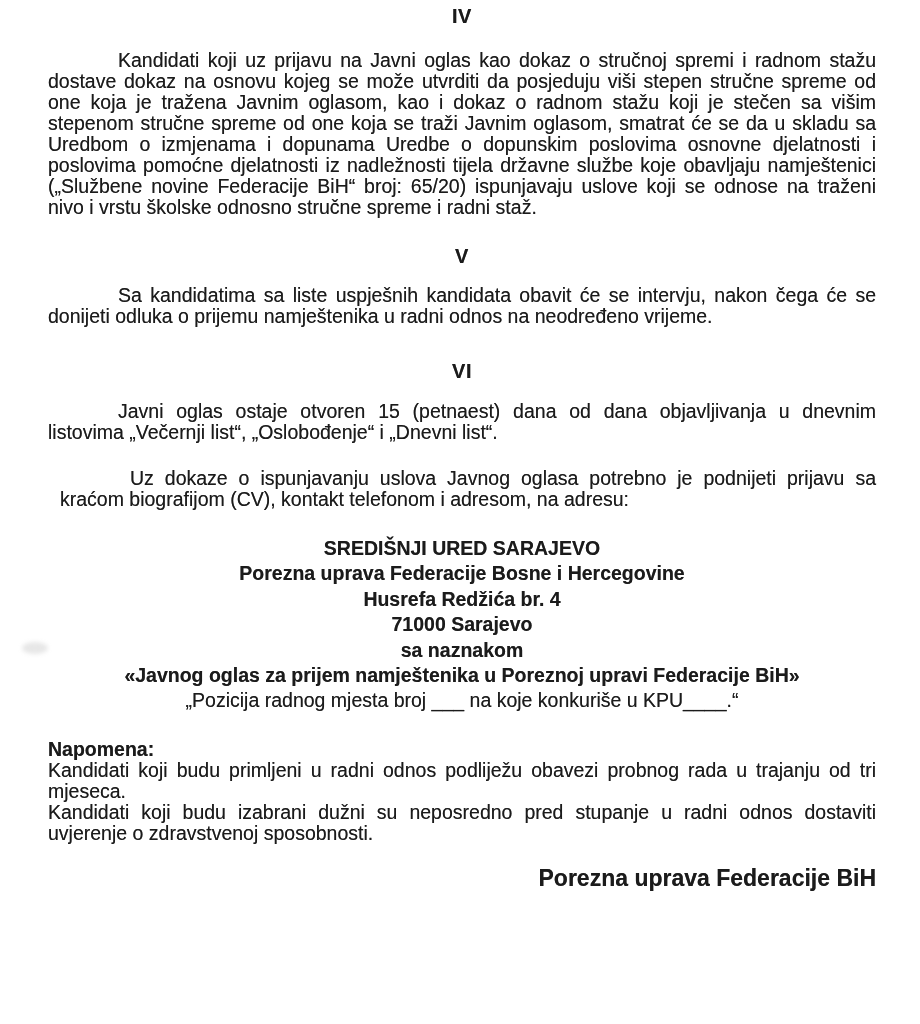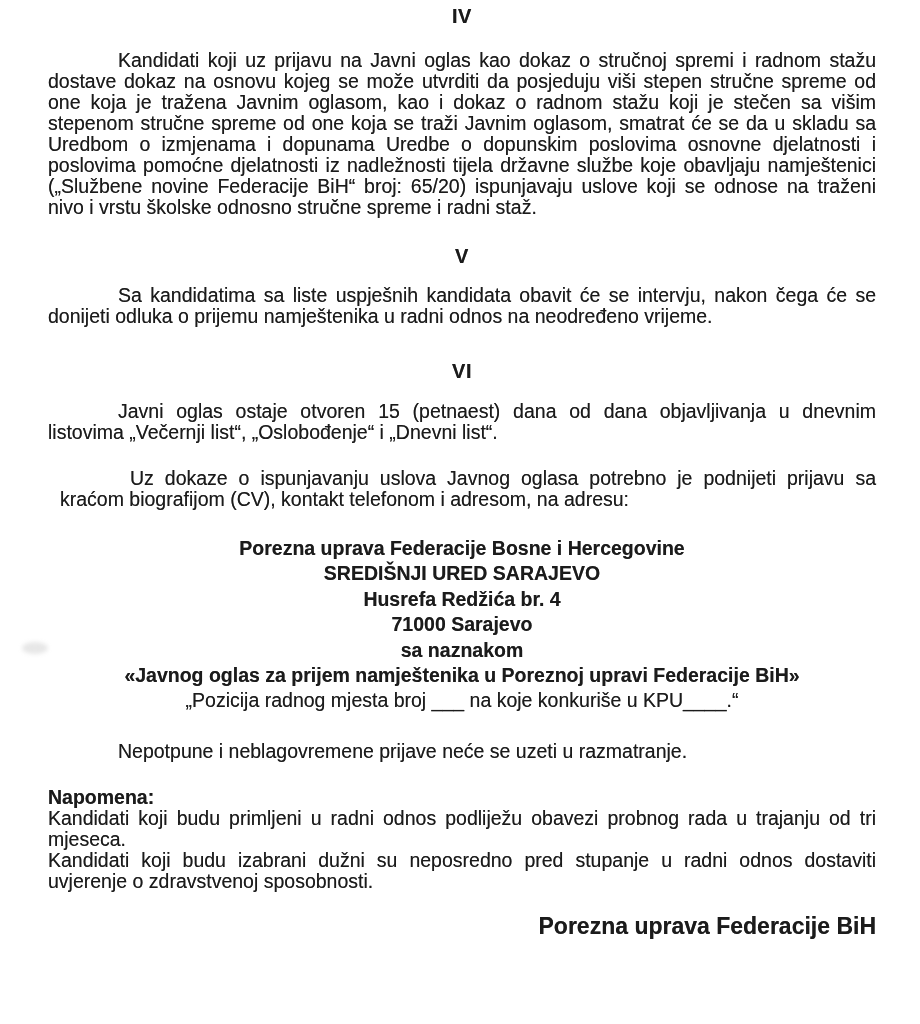--- a/index.html
+++ b/index.html
@@ -63,30 +63,29 @@
 
   <h1 class="heading sp-h5">V</h1>
   <p class="body-text justified indented sp-p5">Sa kandidatima sa liste uspješnih kandidata obavit će se intervju, nakon čega će se donijeti odluka o prijemu namještenika u radni odnos na neodređeno vrijeme.</p>
 
   <h1 class="heading sp-h6">VI</h1>
   <p class="body-text justified indented sp-p6">Javni oglas ostaje otvoren 15 (petnaest) dana od dana objavljivanja u dnevnim listovima „Večernji list“, „Oslobođenje“ i „Dnevni list“.</p>
 
   <p class="body-text justified indented sp-apply">Uz dokaze o ispunjavanju uslova Javnog oglasa potrebno je podnijeti prijavu sa kraćom biografijom (CV), kontakt telefonom i adresom, na adresu:</p>
 
   <div class="address-block sp-addr">
+    <p class="bold">SREDIŠNJI URED SARAJEVO</p>
     <p class="bold">Porezna uprava Federacije Bosne i Hercegovine</p>
-    <p class="bold">SREDIŠNJI URED SARAJEVO</p>
     <p class="bold">Husrefa Redžića br. 4</p>
     <p class="bold">71000 Sarajevo</p>
     <p class="bold">sa naznakom</p>
     <p class="bold">«Javnog oglas za prijem namještenika u Poreznoj upravi Federacije BiH»</p>
     <p>„Pozicija radnog mjesta broj ___  na koje konkuriše u KPU____.“</p>
   </div>
 
-  <p class="body-text indented sp-rej">Nepotpune i neblagovremene prijave neće se uzeti u razmatranje.</p>
 
   <div class="sp-rem">
     <p class="body-text bold">Napomena:</p>
     <p class="body-text justified">Kandidati koji budu primljeni u radni odnos podliježu obavezi probnog rada u trajanju od tri mjeseca.</p>
     <p class="body-text justified">Kandidati koji budu izabrani dužni su neposredno pred stupanje u radni odnos dostaviti uvjerenje o zdravstvenoj sposobnosti.</p>
   </div>
 
   <p class="signature sp-sig">Porezna uprava Federacije BiH</p>
 
   <div class="scan-smudge"></div>

